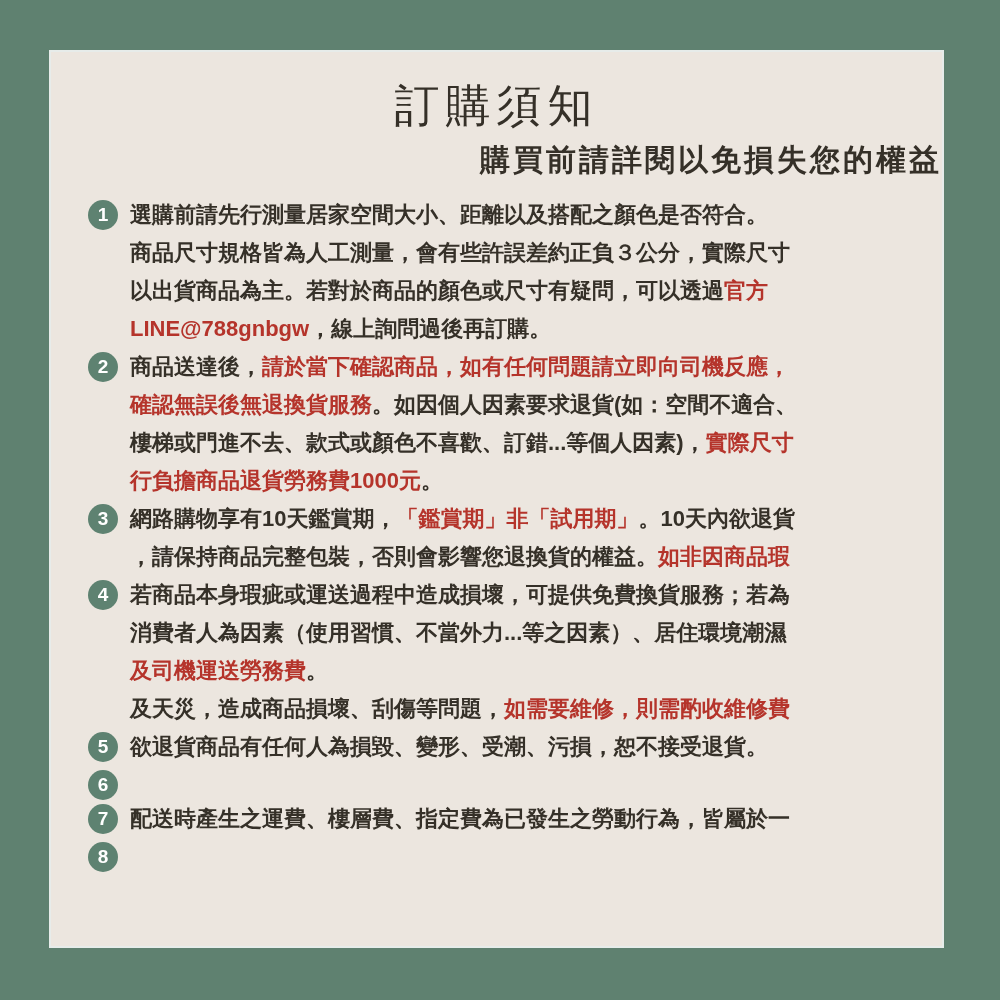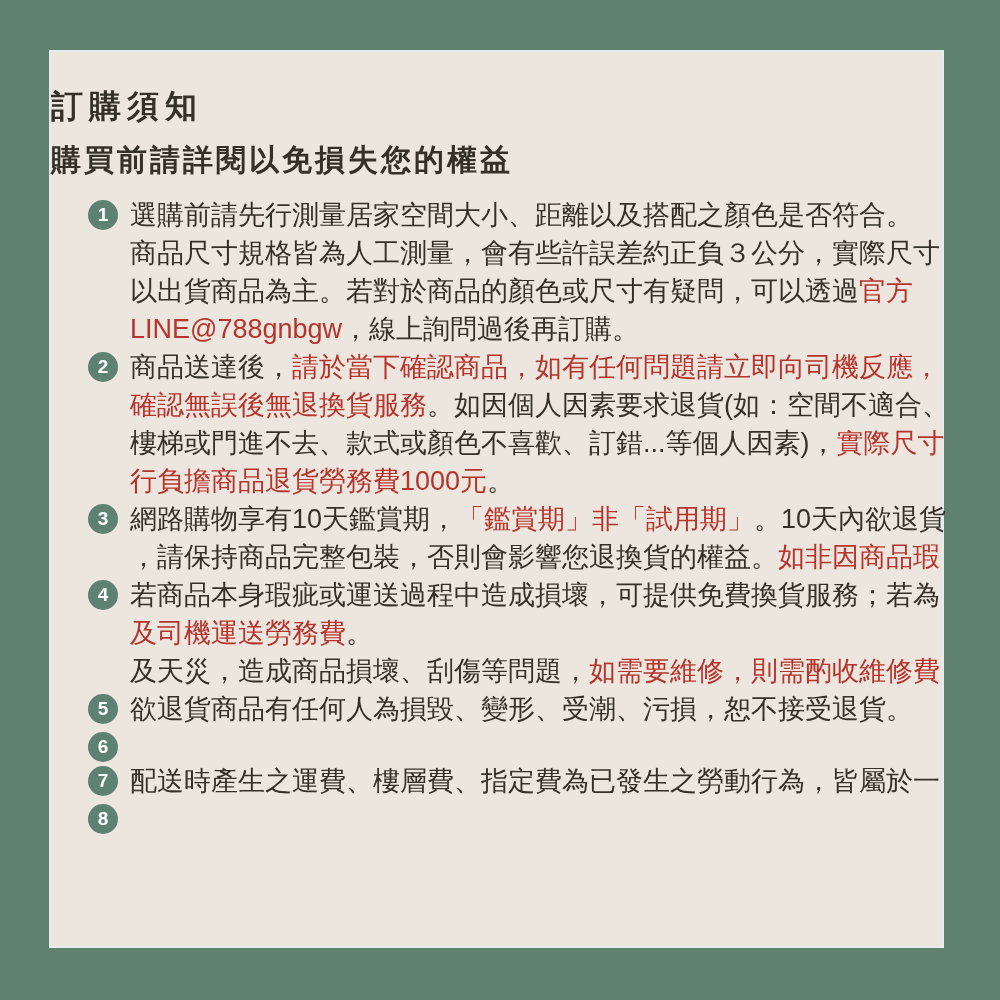--- a/index.html
+++ b/index.html
@@ -21,29 +21,30 @@
     position: absolute;
     left: 51px;
     top: 52px;
     width: 891px;
     height: 894px;
     background: var(--cream);
     box-shadow: 0 0 0 2px rgba(255,255,255,0.85);
   }
 
   .title {
+    text-align: center;
     margin-top: 28px;
-    font-size: 32px;
+    font-size: 45px;
     line-height: 52px;
-    font-weight: bold;
+    font-weight: normal;
     letter-spacing: 6px;
     color: var(--dark);
   }
   .subtitle {
-    text-align: left;
+    text-align: right;
     margin-top: 6px;
     font-size: 30px;
     line-height: 44px;
     font-weight: bold;
     letter-spacing: 3px;
     color: var(--dark);
   }
 
   .notice-list {
     margin: 14px 24px 0 37px;
@@ -62,23 +63,23 @@
     font-size: 19px;
     font-weight: bold;
     display: flex;
     align-items: center;
     justify-content: center;
     margin-top: 4px;
     margin-right: 12px;
   }
   .item-lines {
     color: var(--dark);
-    font-size: 27px;
+    font-size: 22px;
     line-height: 38px;
-    font-weight: 400;
+    font-weight: 700;
     letter-spacing: 0px;
   }
   .notice-line { white-space: nowrap; }
   .seg-red { color: var(--red); }
 </style>
 </head>
 <body>
 
 <div class="panel">
   <div class="title">訂購須知</div>
@@ -106,20 +107,21 @@
         <div class="num-badge">3</div>
         <div class="item-lines">
           <div class="notice-line"><span>網路購物享有10天鑑賞期，</span><span class="seg-red">「鑑賞期」非「試用期」</span><span>。10天內欲退貨</span></div>
           <div class="notice-line"><span>，請保持商品完整包裝，否則會影響您退換貨的權益。</span><span class="seg-red">如非因商品瑕</span></div>
         </div>
       </div>
       <div class="notice-item">
         <div class="num-badge">4</div>
         <div class="item-lines">
           <div class="notice-line"><span>若商品本身瑕疵或運送過程中造成損壞，可提供免費換貨服務；若為</span></div>
+          <div class="notice-line"><span>消費者人為因素（使用習慣、不當外力...等之因素）、居住環境潮濕</span></div>
           <div class="notice-line"><span class="seg-red">及司機運送勞務費</span><span>。</span></div>
           <div class="notice-line"><span>及天災，造成商品損壞、刮傷等問題，</span><span class="seg-red">如需要維修，則需酌收維修費</span></div>
         </div>
       </div>
       <div class="notice-item">
         <div class="num-badge">5</div>
         <div class="item-lines">
           <div class="notice-line"><span>欲退貨商品有任何人為損毀、變形、受潮、污損，恕不接受退貨。</span></div>
         </div>
       </div>

